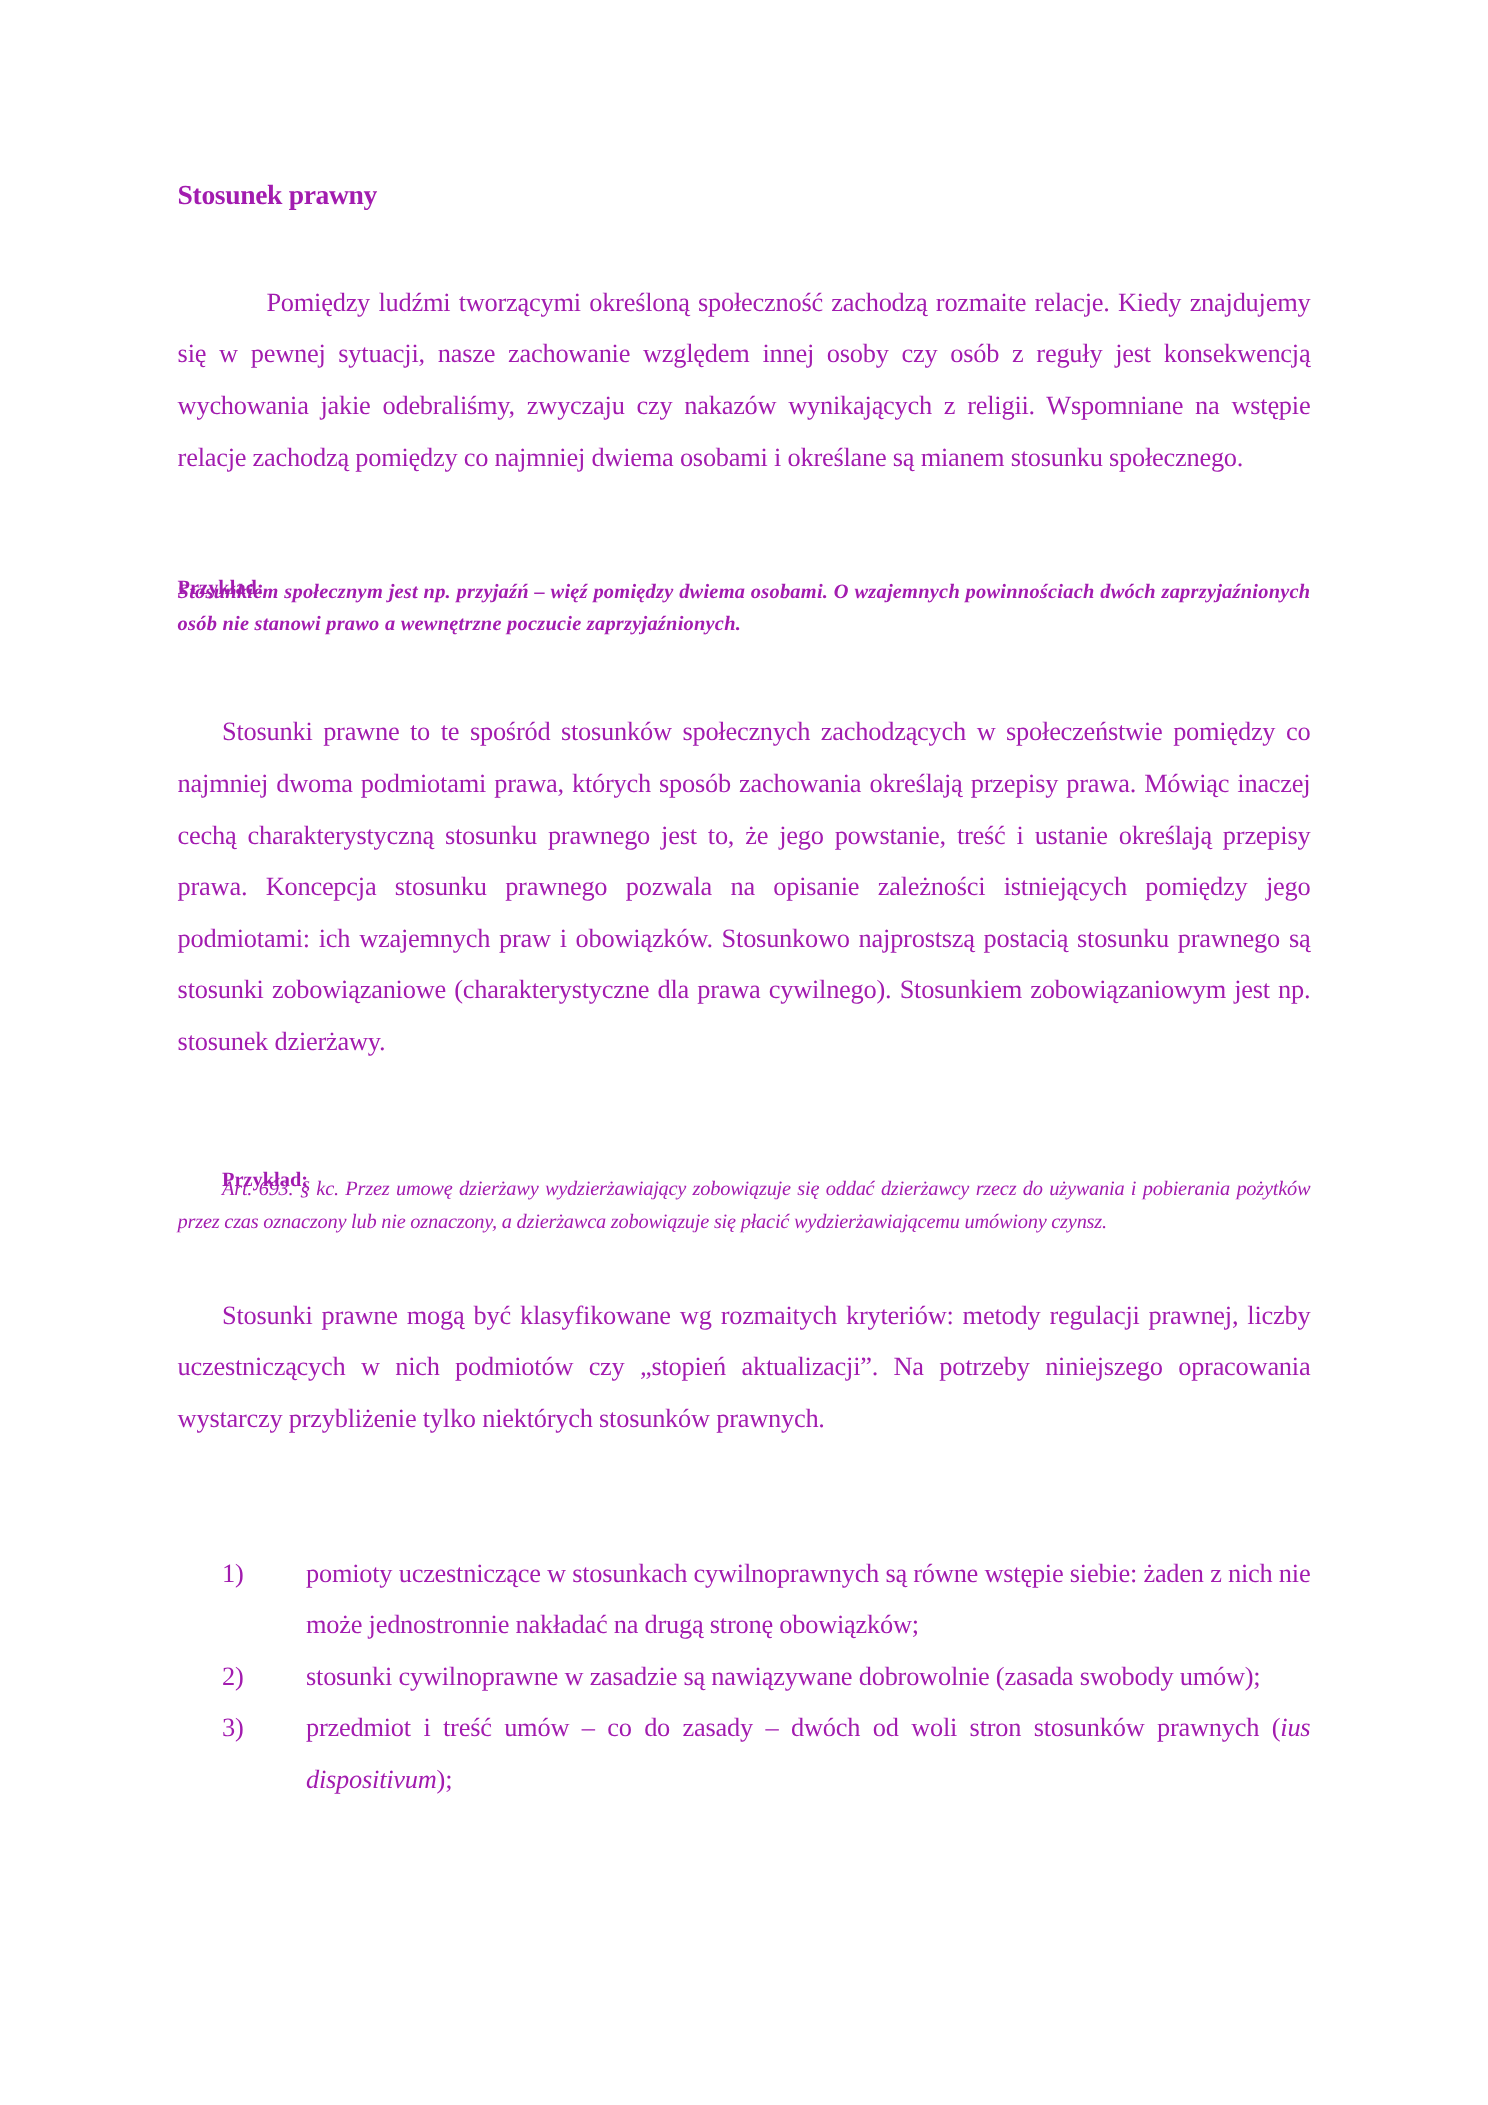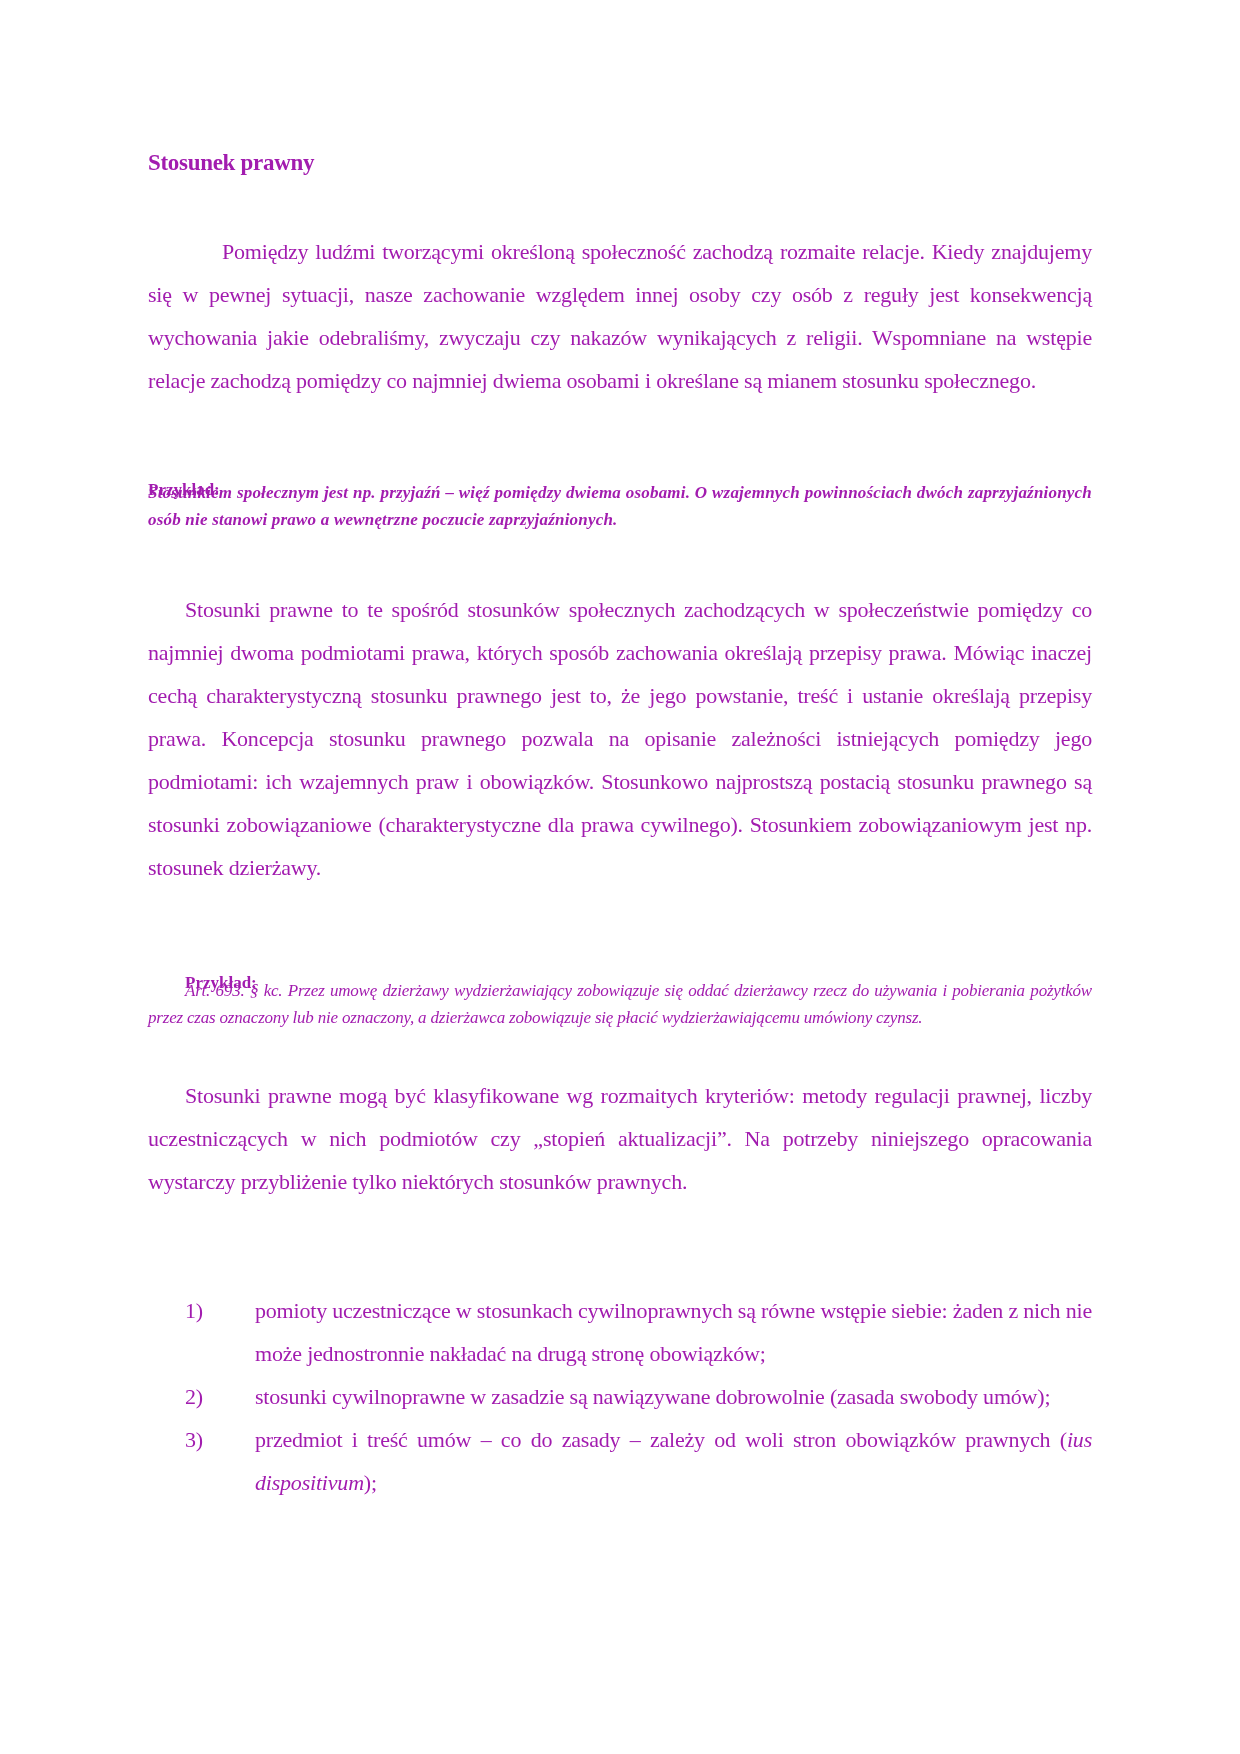--- a/index.html
+++ b/index.html
@@ -68,17 +68,17 @@
     <div class="li">
       <span class="num">1)</span>
       <span>pomioty uczestniczące w stosunkach cywilnoprawnych są równe wstępie siebie: żaden z nich nie może jednostronnie nakładać na drugą stronę obowiązków;</span>
     </div>
     <div class="li">
       <span class="num">2)</span>
       <span>stosunki cywilnoprawne w zasadzie są nawiązywane dobrowolnie (zasada swobody umów);</span>
     </div>
     <div class="li">
       <span class="num">3)</span>
-      <span><span>przedmiot i treść umów – co do zasady – zależy od woli stron obowiązków prawnych (</span><span class="ital">ius dispositivum</span><span>);</span></span>
+      <span><span>przedmiot i treść umów – co do zasady – dwóch od woli stron stosunków prawnych (</span><span class="ital">ius dispositivum</span><span>);</span></span>
     </div>
   </div>
 
 </div>
 
 </body></html>

